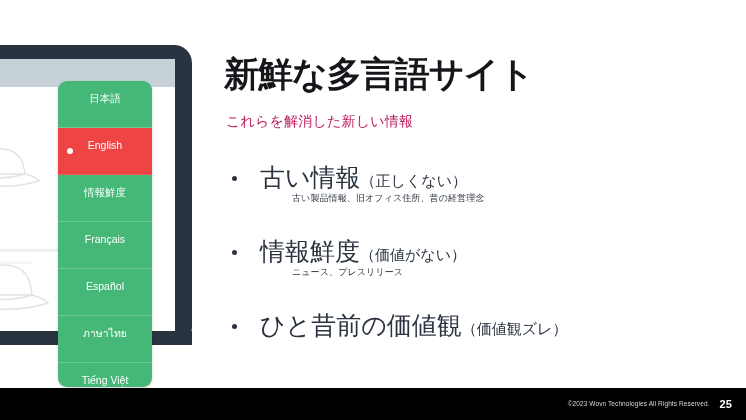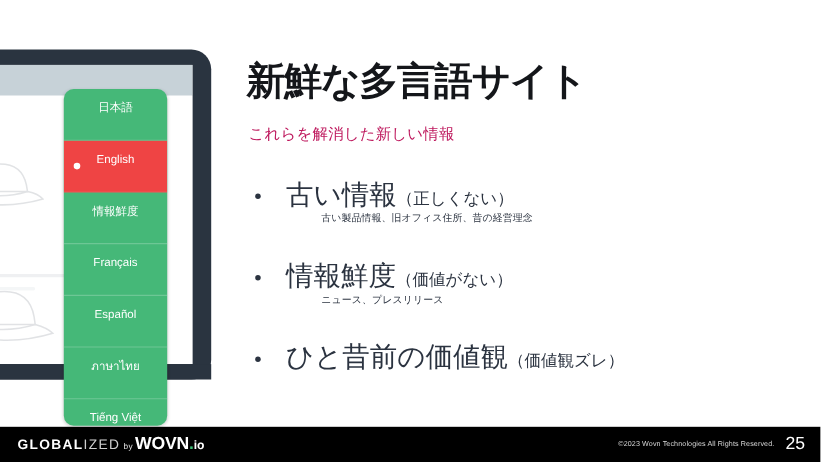--- a/index.html
+++ b/index.html
@@ -263,22 +263,22 @@
     top: 50%;
     transform: translateY(-50%);
     white-space: nowrap;
     color: #d8d8d8;
     font-size: 6.5px;
     letter-spacing: .1px;
   }
   .page-number {
     display: inline-block;
     margin-left: 10px;
-    font-size: 16px;
-    font-weight: normal;
+    font-size: 11px;
+    font-weight: bold;
     color: #ffffff;
     vertical-align: middle;
   }
 </style>
 </head>
 <body>
 
 <div class="slide">
 
   <div class="device-area">
@@ -351,21 +351,18 @@
         <div class="bullet-sub">ニュース、プレスリリース</div>
       </li>
       <li class="bullet">
         <span class="bullet-marker"></span>
         <div class="bullet-main"><span>ひと昔前の価値観</span><span class="bullet-note">（価値観ズレ）</span></div>
       </li>
     </ul>
   </div>
 
   <div class="footer">
-    <div class="footer-logo">
-      <span class="fl-global">GLOBAL</span><span class="fl-ized">IZED</span><span class="fl-by">by</span><span class="fl-wovn">WOVN</span><span class="fl-dot">.</span><span class="fl-io">io</span>
-    </div>
     <div class="footer-right">
       <span>©2023 Wovn Technologies All Rights Reserved.</span><span class="page-number">25</span>
     </div>
   </div>
 
 </div>
 
 </body></html>

